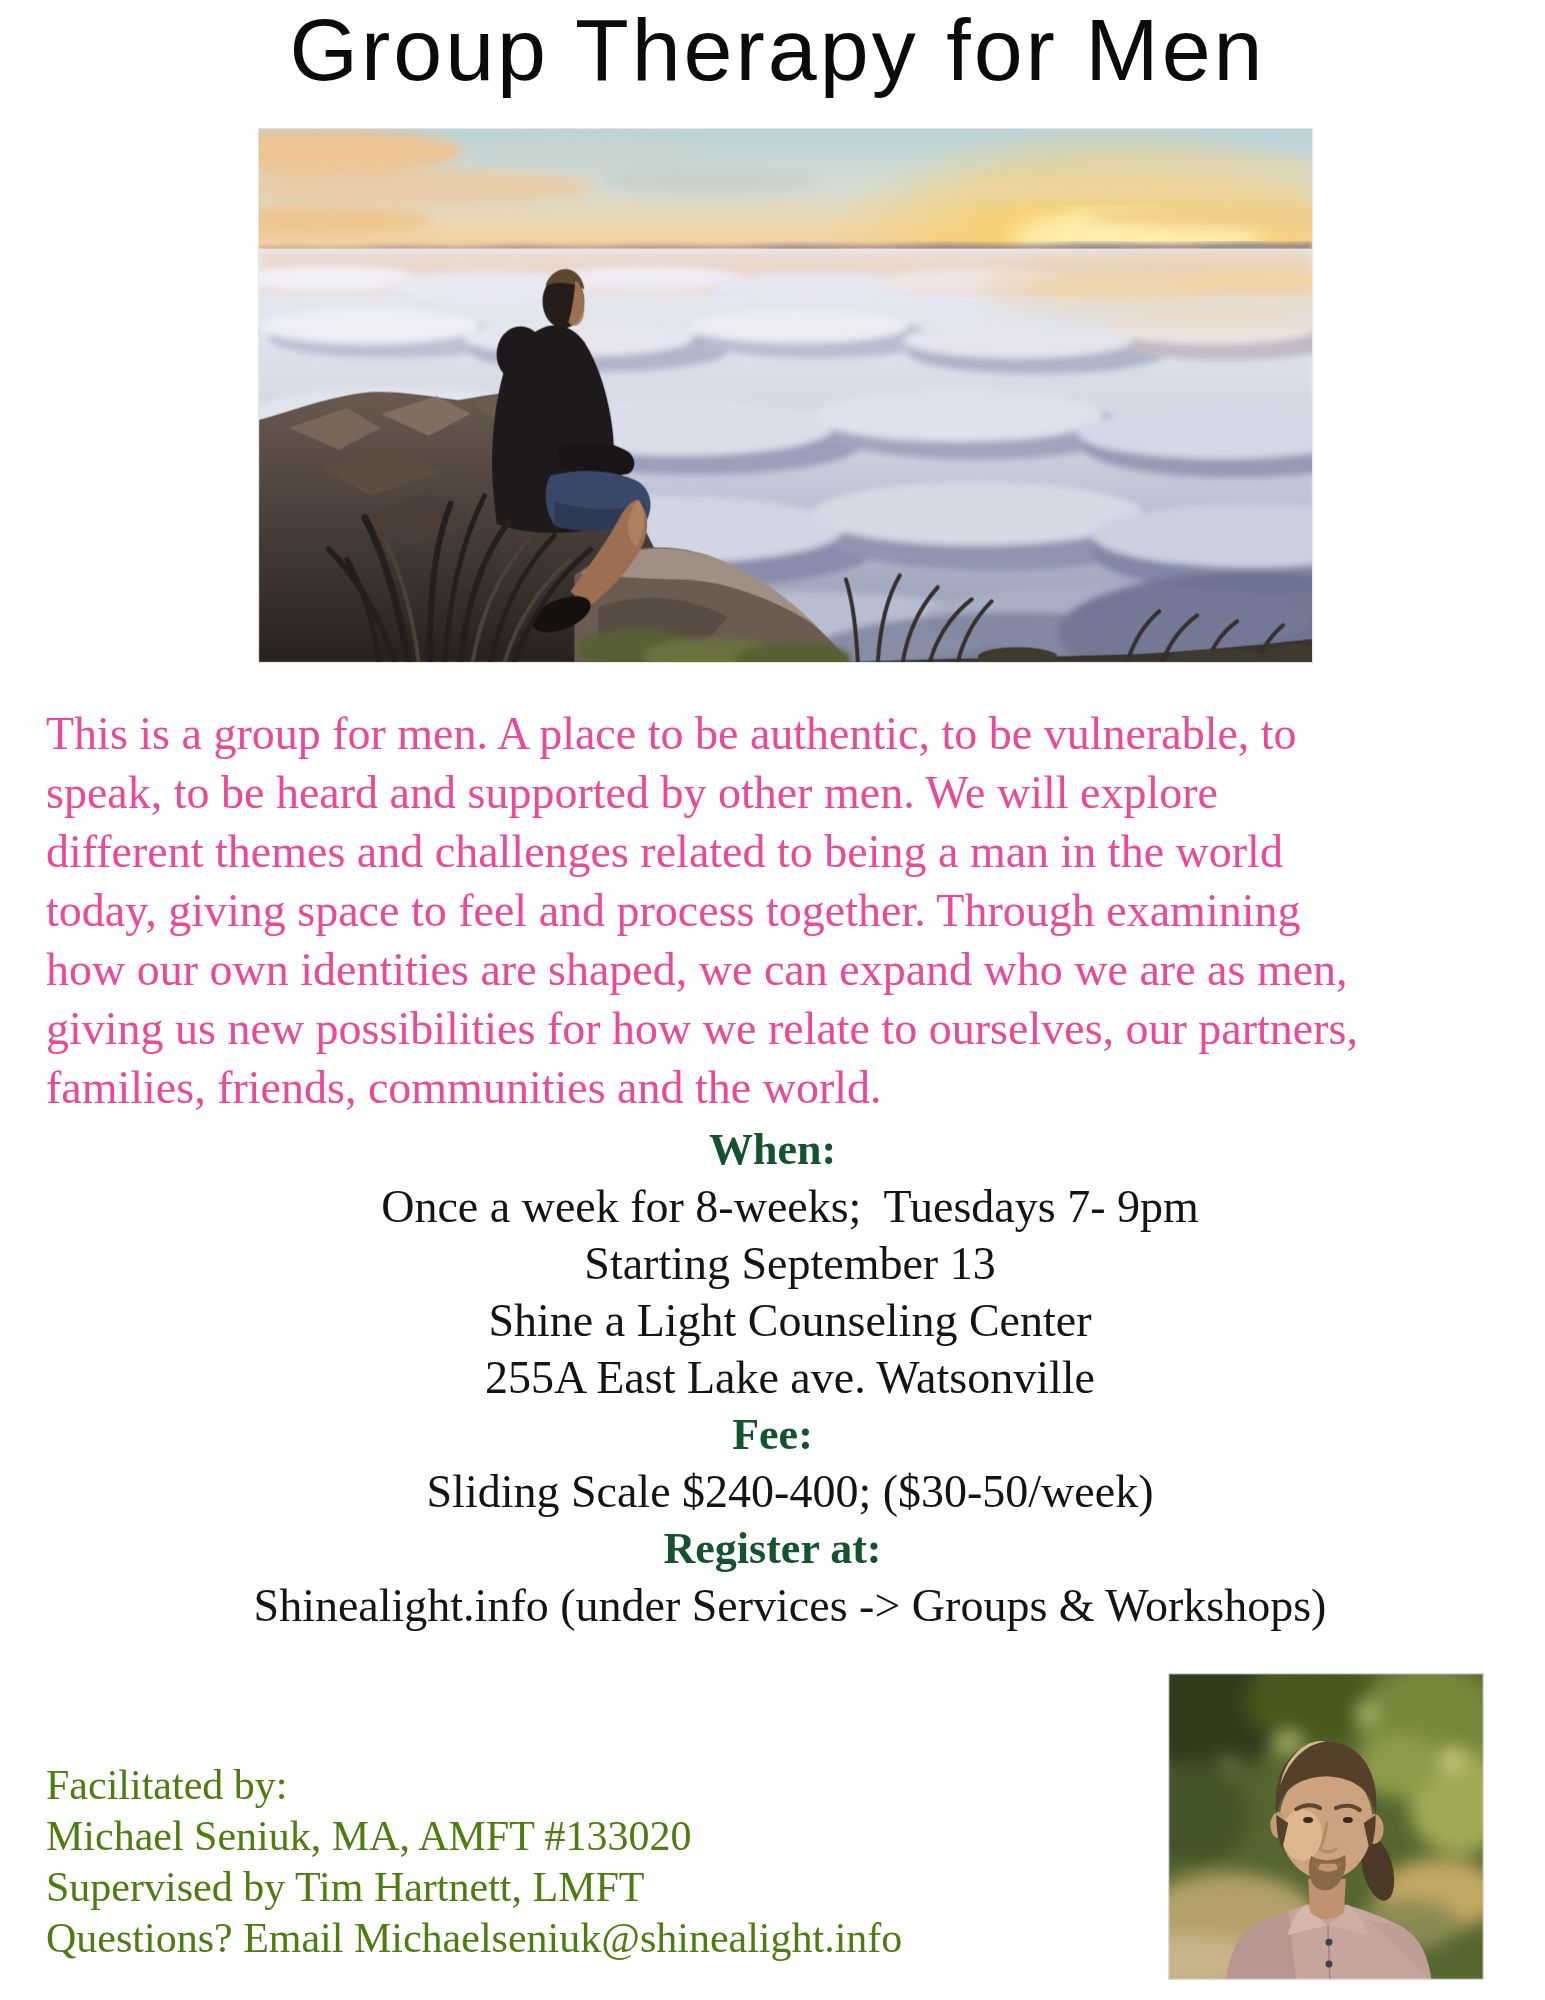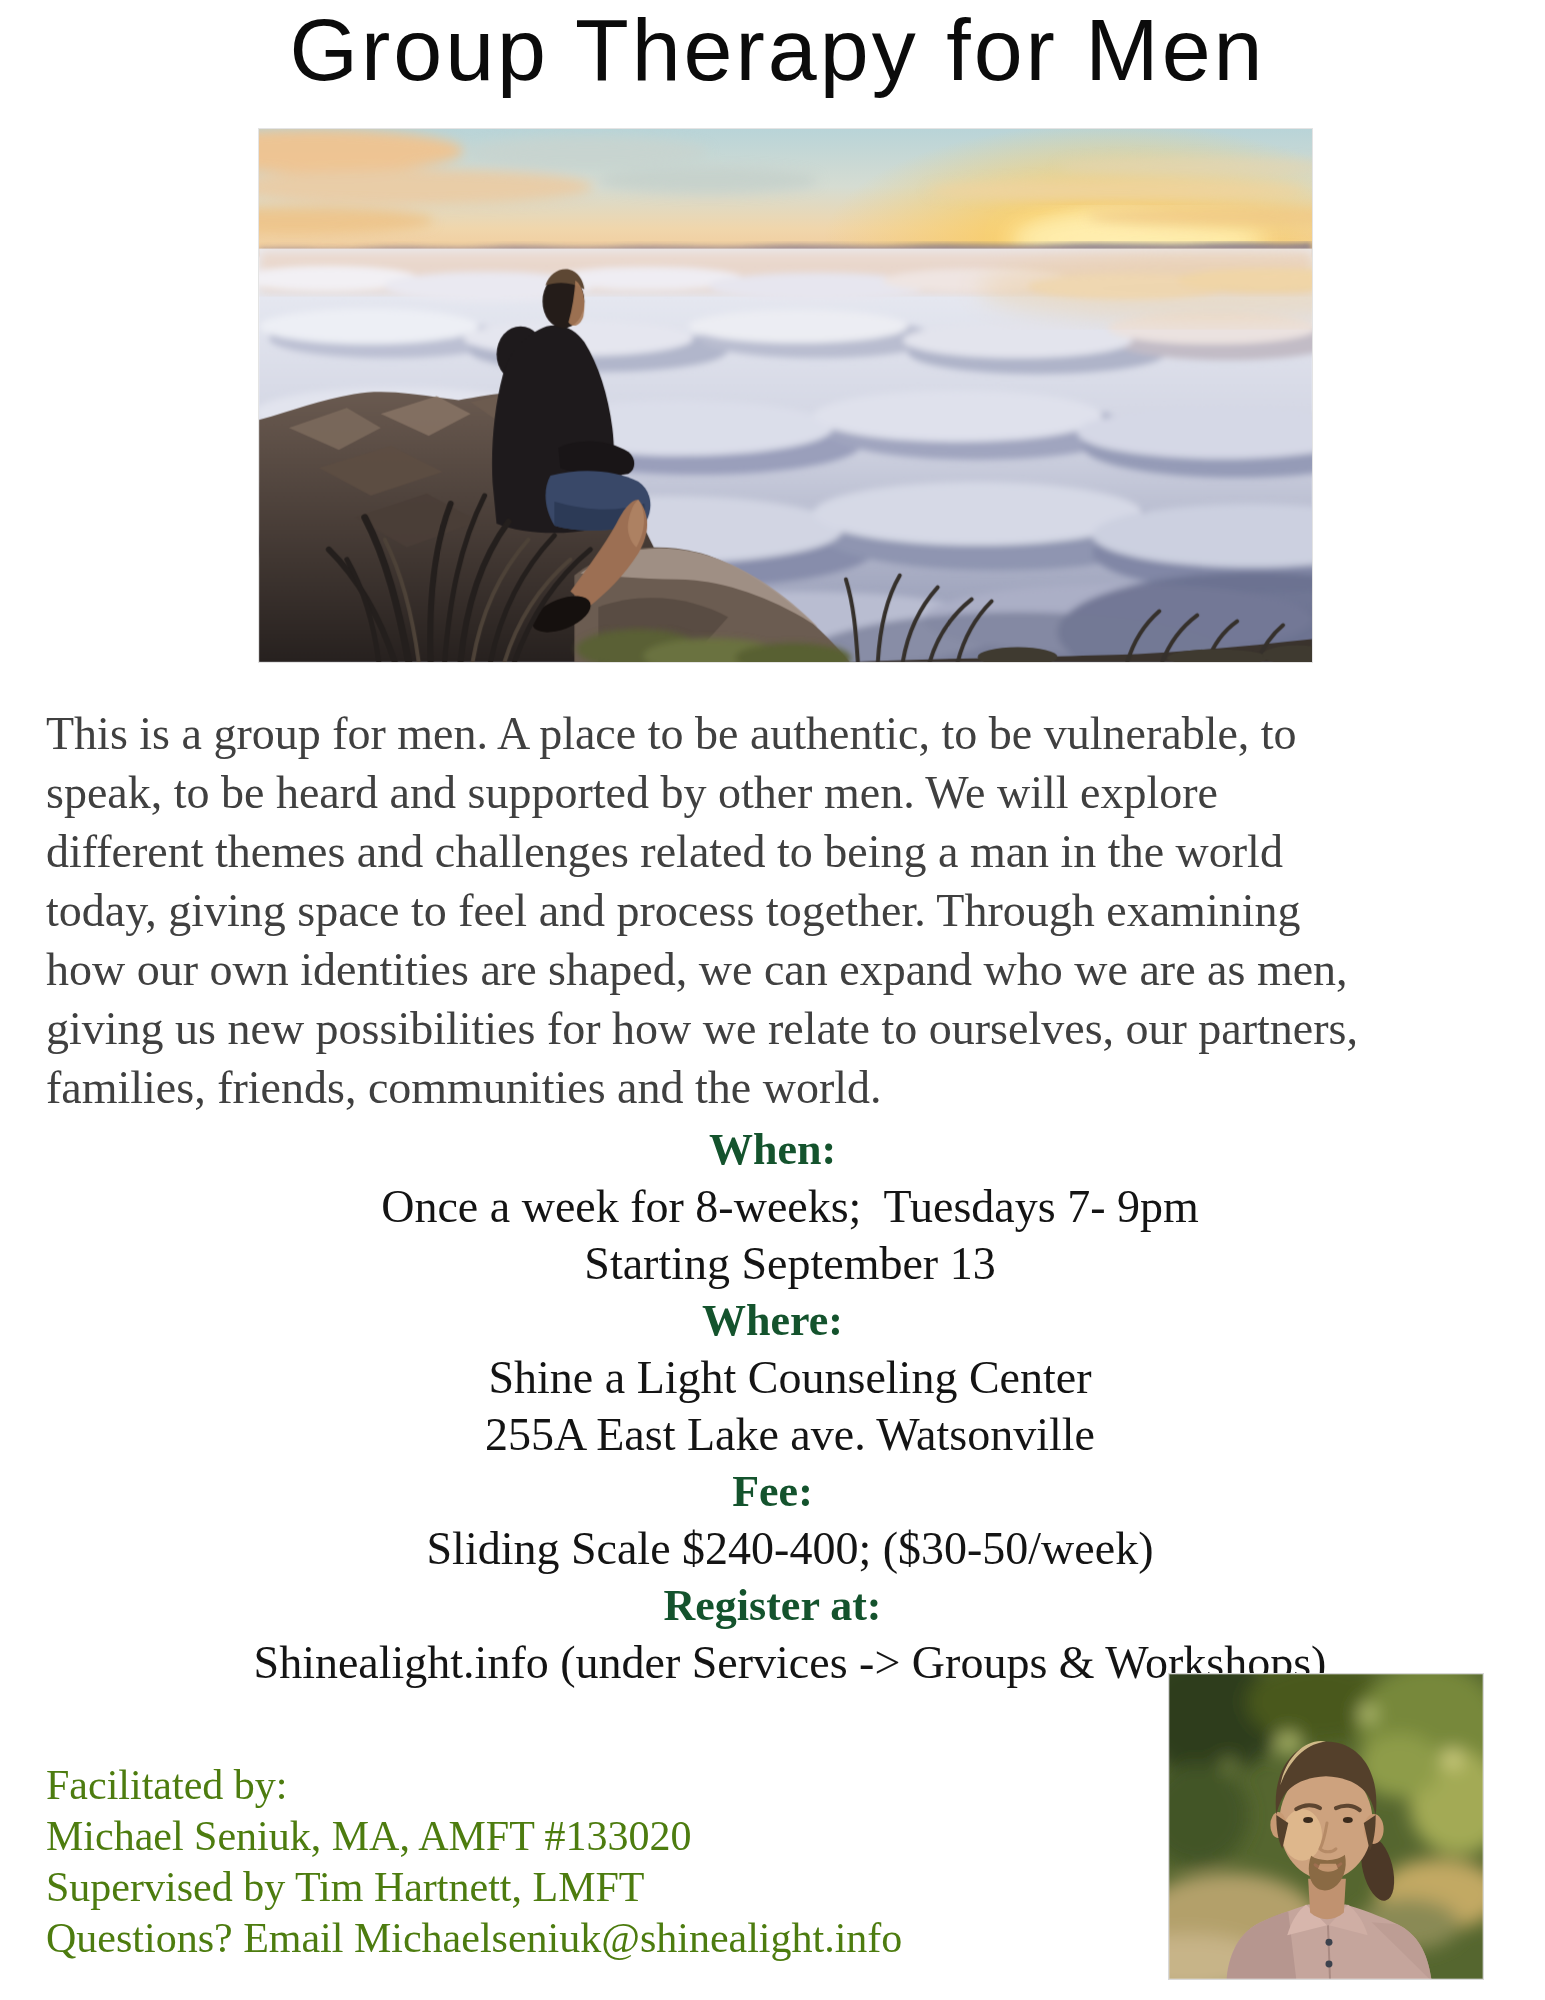--- a/index.html
+++ b/index.html
@@ -38,21 +38,21 @@
   .intro {
     position: absolute;
     left: 46px;
     top: 704px;
     width: 1460px;
   }
   .pline {
     font-size: 46px;
     line-height: 59px;
     white-space: pre;
-    color: #404040;
+    color: #ec4899;
   }
   .details {
     position: absolute;
     left: 0;
     top: 1121px;
     width: 100%;
     text-align: center;
   }
   .dhead {
     font-size: 44px;
@@ -287,21 +287,20 @@
     <div class="pline">today, giving space to feel and process together. Through examining</div>
     <div class="pline">how our own identities are shaped, we can expand who we are as men,</div>
     <div class="pline">giving us new possibilities for how we relate to ourselves, our partners,</div>
     <div class="pline">families, friends, communities and the world.</div>
   </div>
 
   <div class="details">
     <div class="dhead">When:</div>
     <div class="dline">Once a week for 8-weeks;  Tuesdays 7- 9pm</div>
     <div class="dline">Starting September 13</div>
-    <div class="dhead">Where:</div>
     <div class="dline">Shine a Light Counseling Center</div>
     <div class="dline">255A East Lake ave. Watsonville</div>
     <div class="dhead">Fee:</div>
     <div class="dline">Sliding Scale $240-400; ($30-50/week)</div>
     <div class="dhead">Register at:</div>
     <div class="dline">Shinealight.info (under Services -&gt; Groups &amp; Workshops)</div>
   </div>
 
   <div class="facil">
     <div class="fline">Facilitated by:</div>

